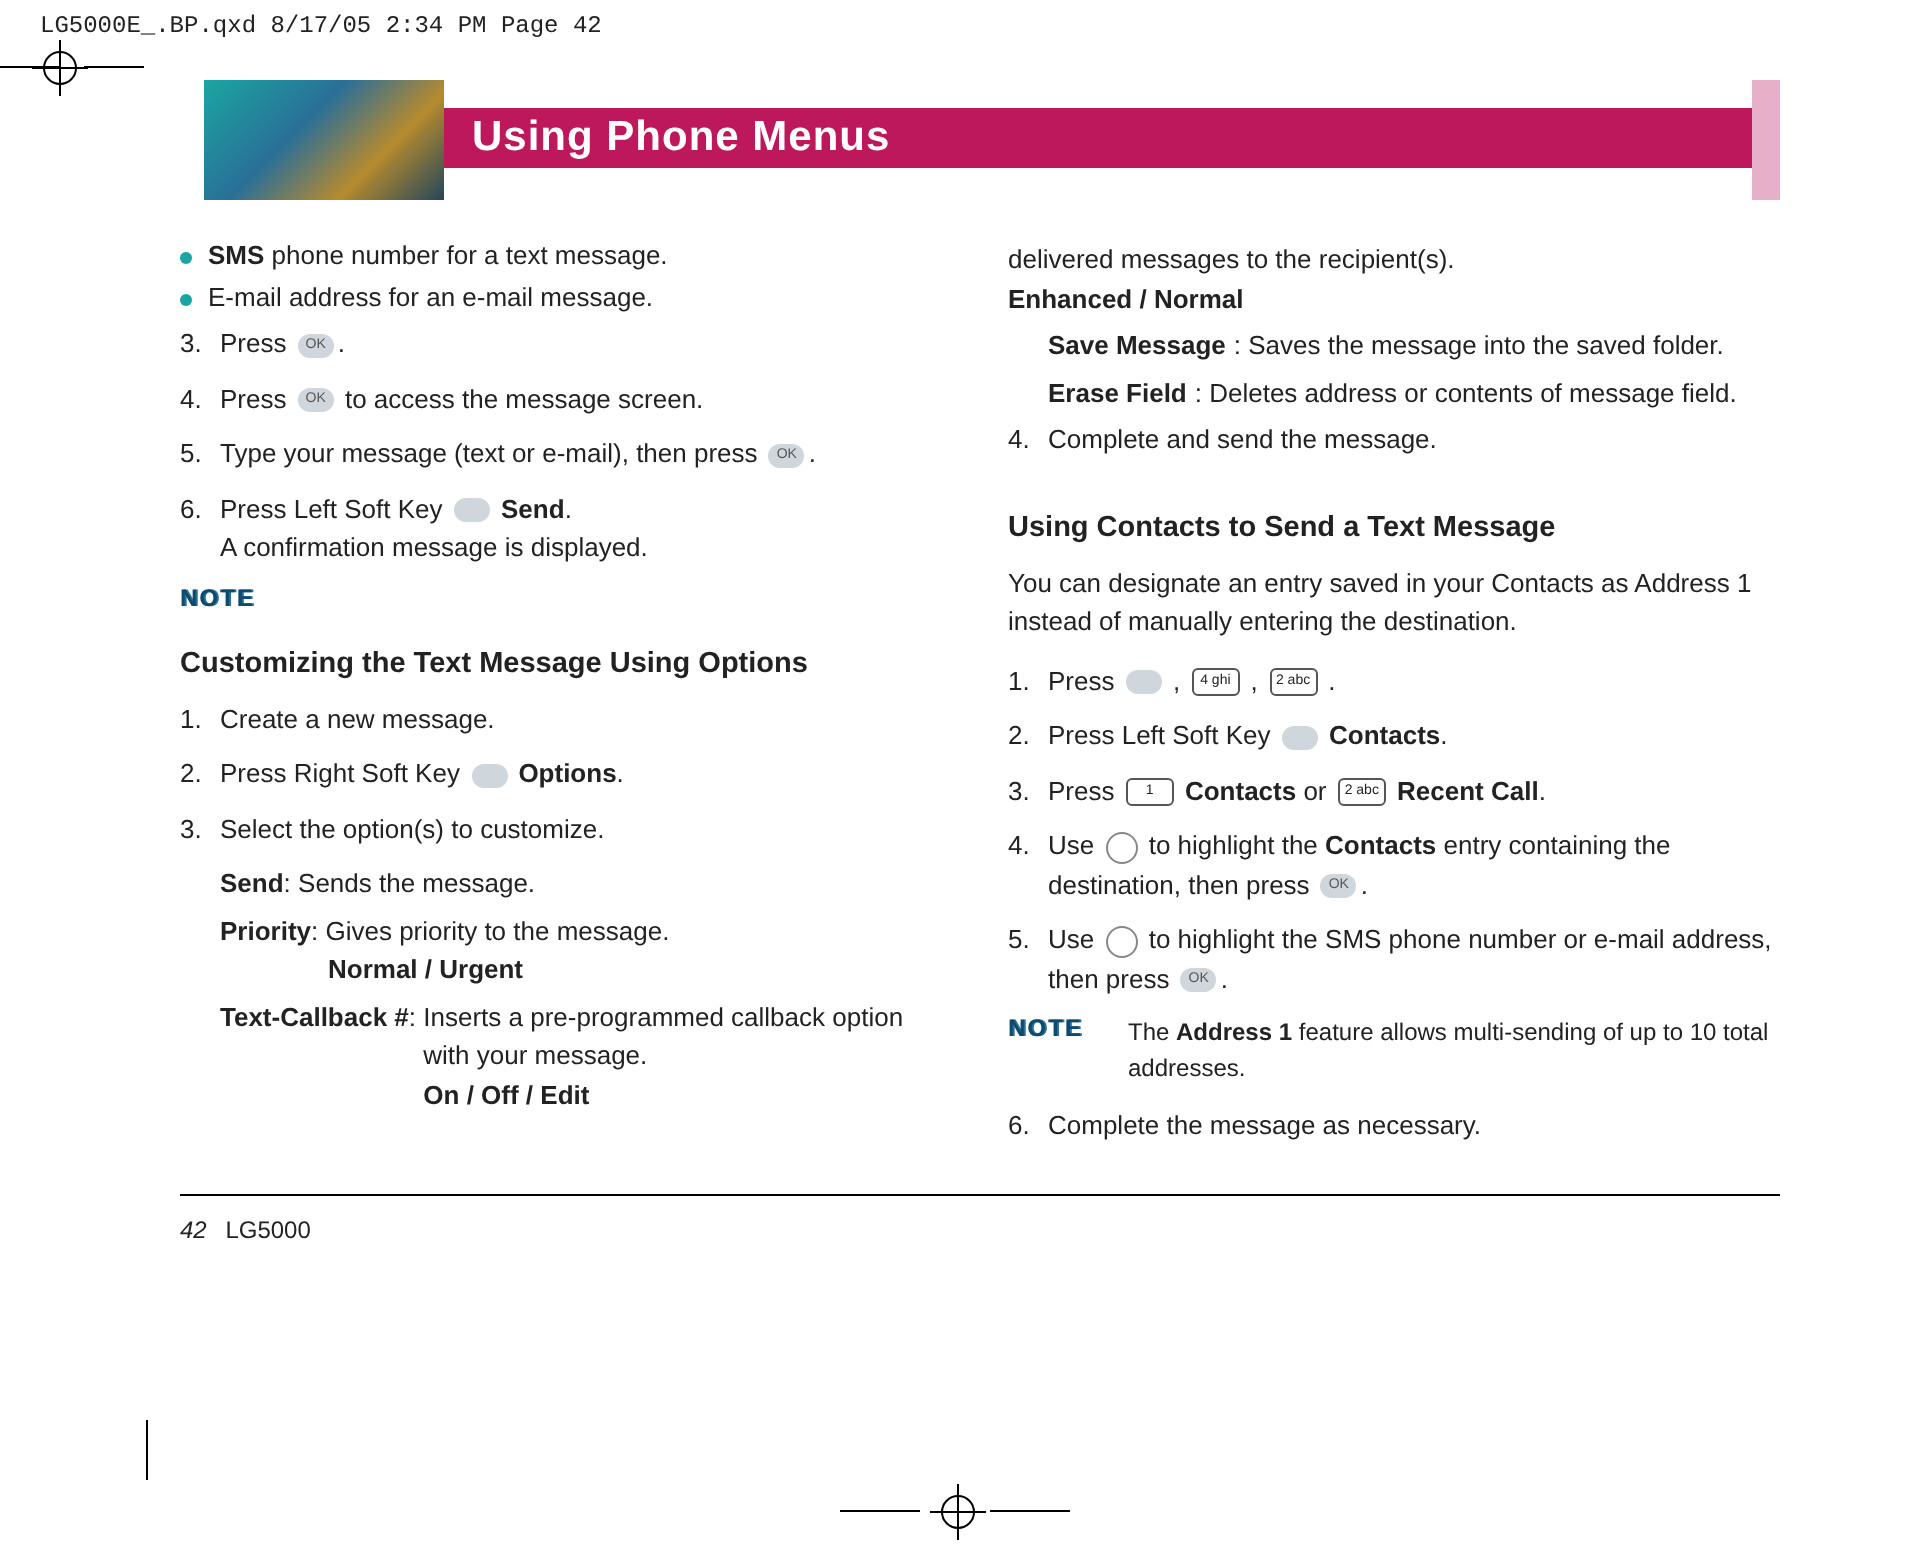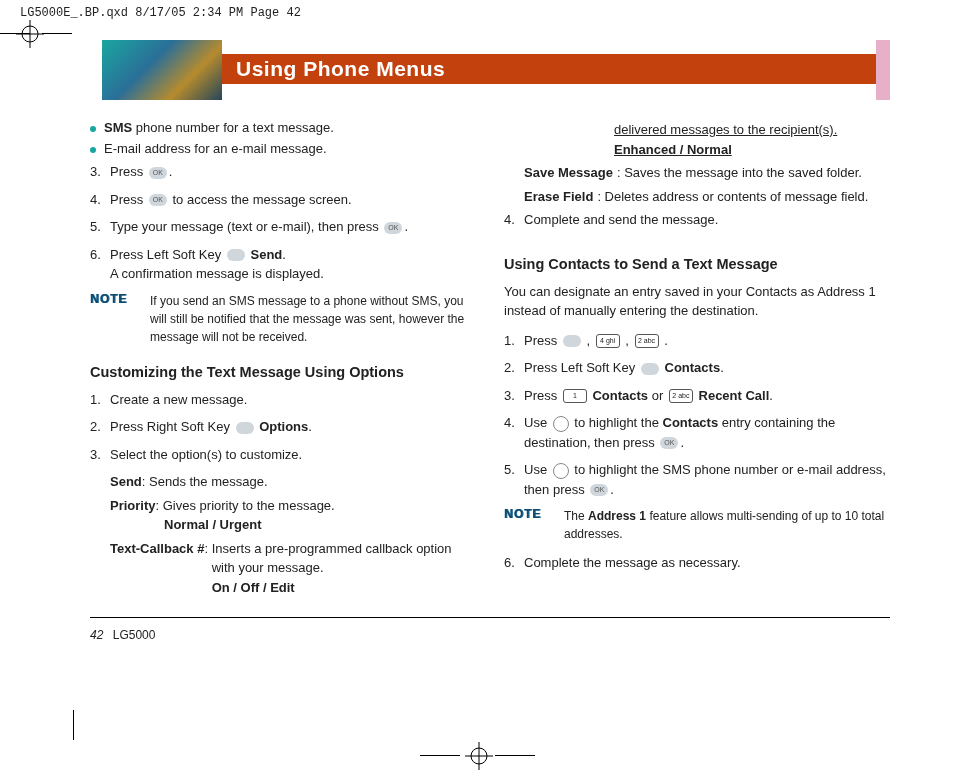--- a/index.html
+++ b/index.html
@@ -38,21 +38,21 @@
     margin-bottom: 18px;
   }
   .header-band .photo {
     position: absolute; top:0; left:12px;
     width: 120px; height: 60px;
     background: linear-gradient(135deg,#1aa6a0 0%, #2a6f98 40%, #b68b2e 70%, #24465a 100%);
   }
   .header-band .title-bar {
     position: absolute; left: 132px; top: 14px; right: 14px;
     height: 30px;
-    background: #c2410c;
+    background: #be185d;
     color: #fff;
     font-size: 21px;
     font-weight: bold;
     line-height: 30px;
     padding-left: 14px;
     letter-spacing: 0.5px;
   }
   .header-band .pinktab {
     position: absolute; right: 0; top: 0;
     width: 14px; height: 60px;
@@ -170,21 +170,20 @@
       <div class="step">
         <span class="num">6.</span>
         <span class="body">
           <span>Press Left Soft Key </span><span class="icon-pill"></span> <b>Send</b><span>.</span><br>
           <span>A confirmation message is displayed.</span>
         </span>
       </div>
 
       <div class="note-block">
         <span class="note-label">NOTE</span>
-        <span class="note-body">If you send an SMS message to a phone without SMS, you will still be notified that the message was sent, however the message will not be received.</span>
       </div>
 
       <div class="subhead">Customizing the Text Message Using Options</div>
 
       <div class="step">
         <span class="num">1.</span>
         <span class="body">Create a new message.</span>
       </div>
       <div class="step">
         <span class="num">2.</span>
@@ -206,21 +205,21 @@
         <span style="flex-shrink:0;"><b>Text-Callback #</b>:&nbsp;</span>
         <span>
           <span>Inserts a pre-programmed callback option with your message.</span><br>
           <b>On / Off / Edit</b>
         </span>
       </div>
     </div>
 
     <div class="col">
 
-      <div style="margin-left:110px; line-height:1.5;text-decoration:underline;">
+      <div style="line-height:1.5;">
         <span>delivered messages to the recipient(s).</span><br>
         <b>Enhanced / Normal</b>
       </div>
 
       <div class="defrow" style="margin-left:20px;">
         <span class="term">Save Message</span>
         <span class="desc">: Saves the message into the saved folder.</span>
       </div>
       <div class="defrow" style="margin-left:20px;">
         <span class="term">Erase Field</span>

